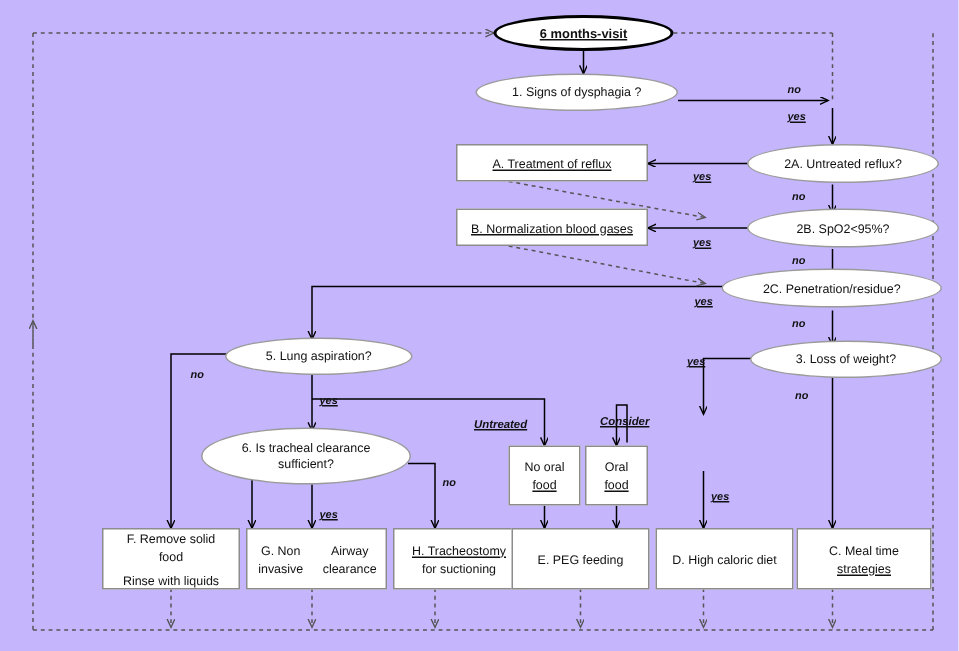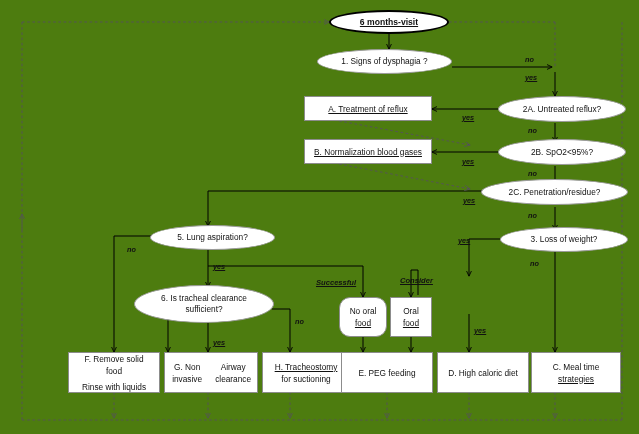--- a/index.html
+++ b/index.html
@@ -1,17 +1,17 @@
 <!DOCTYPE html>
 <html><head>
 <meta charset="utf-8">
 <style>
   html,body{margin:0;padding:0;background:#ffffff;}
   body{width:639px;height:434px;font-family:"Liberation Sans",sans-serif;}
-  #stage{position:relative;width:639px;height:434px;overflow:hidden;background:#4d7c0f;}
+  #stage{position:relative;width:639px;height:434px;overflow:hidden;background:#c4b5fd;}
   svg#wires{position:absolute;left:0;top:0;width:639px;height:434px;}
 
   .node{position:absolute;box-sizing:border-box;display:flex;align-items:center;
         justify-content:center;text-align:center;color:#111;}
   .ellipse{border:1.3px solid #9b9b9b;border-radius:50%;background:#fff;
            font-size:8.3px;line-height:11px;}
   .ellipse.start{border:2.6px solid #000;font-size:8.6px;font-weight:600;}
   .box{border:1.3px solid #8c8c8c;background:#fff;font-size:8.3px;line-height:12px;}
 
   .lbl{position:absolute;font-size:7.3px;font-style:italic;font-weight:700;
@@ -143,21 +143,21 @@
   </div>
 
   <div class="node box" style="left:304px;top:96px;width:128px;height:25px;">
     <span class="u">A. Treatment of reflux</span>
   </div>
 
   <div class="node box" style="left:304px;top:139px;width:128px;height:25px;text-align:right;">
     <span class="u">B. Normalization blood gases</span>
   </div>
 
-  <div class="node box" style="left:339px;top:297px;width:48px;height:40px;flex-direction:column;border-radius:11px;">
+  <div class="node box" style="left:339px;top:297px;width:48px;height:40px;flex-direction:column;">
     <span class="ln">No oral</span>
     <span class="ln u">food</span>
   </div>
 
   <div class="node box" style="left:390px;top:297px;width:42px;height:40px;flex-direction:column;">
     <span class="ln">Oral</span>
     <span class="ln u">food</span>
   </div>
 
   <div class="node box" style="left:68px;top:352px;width:92px;height:41px;flex-direction:column;">
@@ -205,16 +205,16 @@
   <div class="lbl" style="left:530px;top:259px;">no</div>
 
   <div class="lbl" style="left:474px;top:326px;text-decoration:underline;">yes</div>
 
   <div class="lbl" style="left:127px;top:245px;">no</div>
   <div class="lbl" style="left:213px;top:262px;text-decoration:underline;">yes</div>
 
   <div class="lbl" style="left:213px;top:338px;text-decoration:underline;">yes</div>
   <div class="lbl" style="left:295px;top:317px;">no</div>
 
-  <div class="caps" style="left:316px;top:278px;">Successful</div>
+  <div class="caps" style="left:316px;top:278px;">Untreated</div>
   <div class="caps" style="left:400px;top:276px;">Consider</div>
 
 </div>
 
 </body></html>

